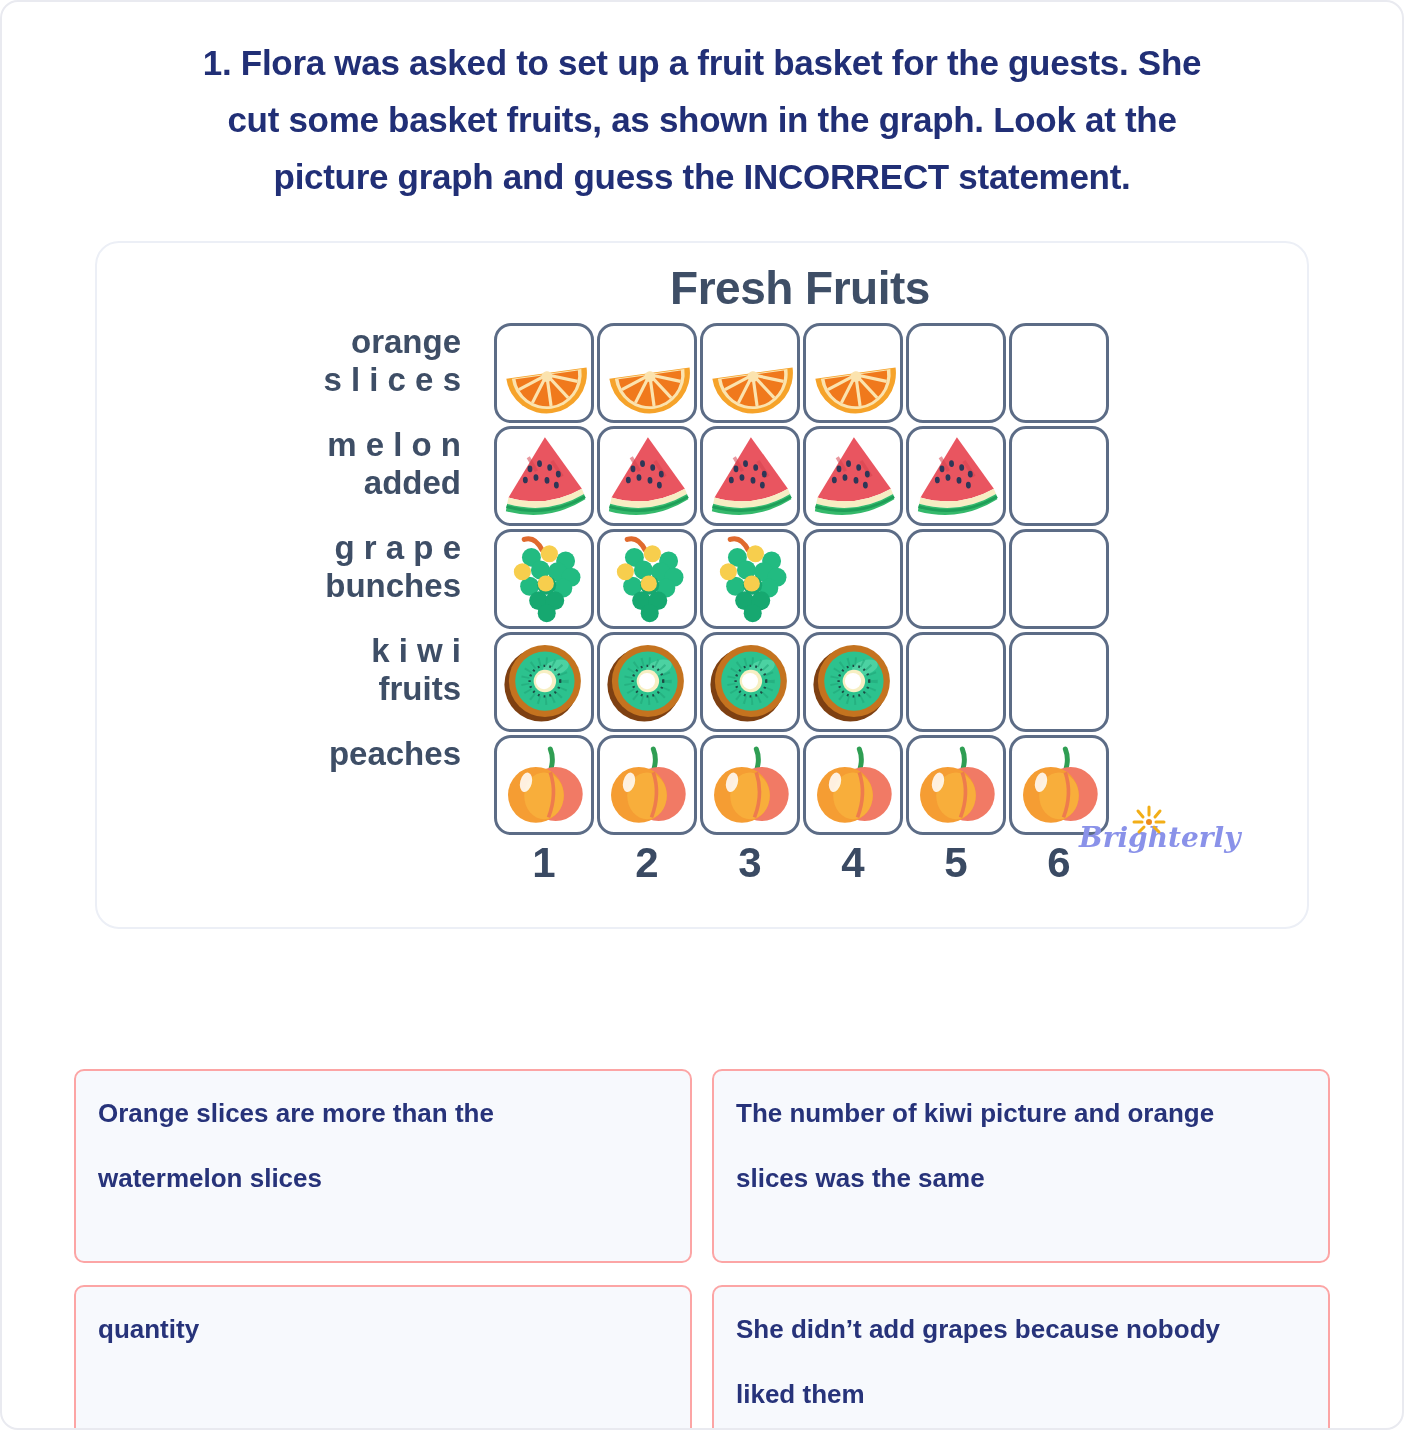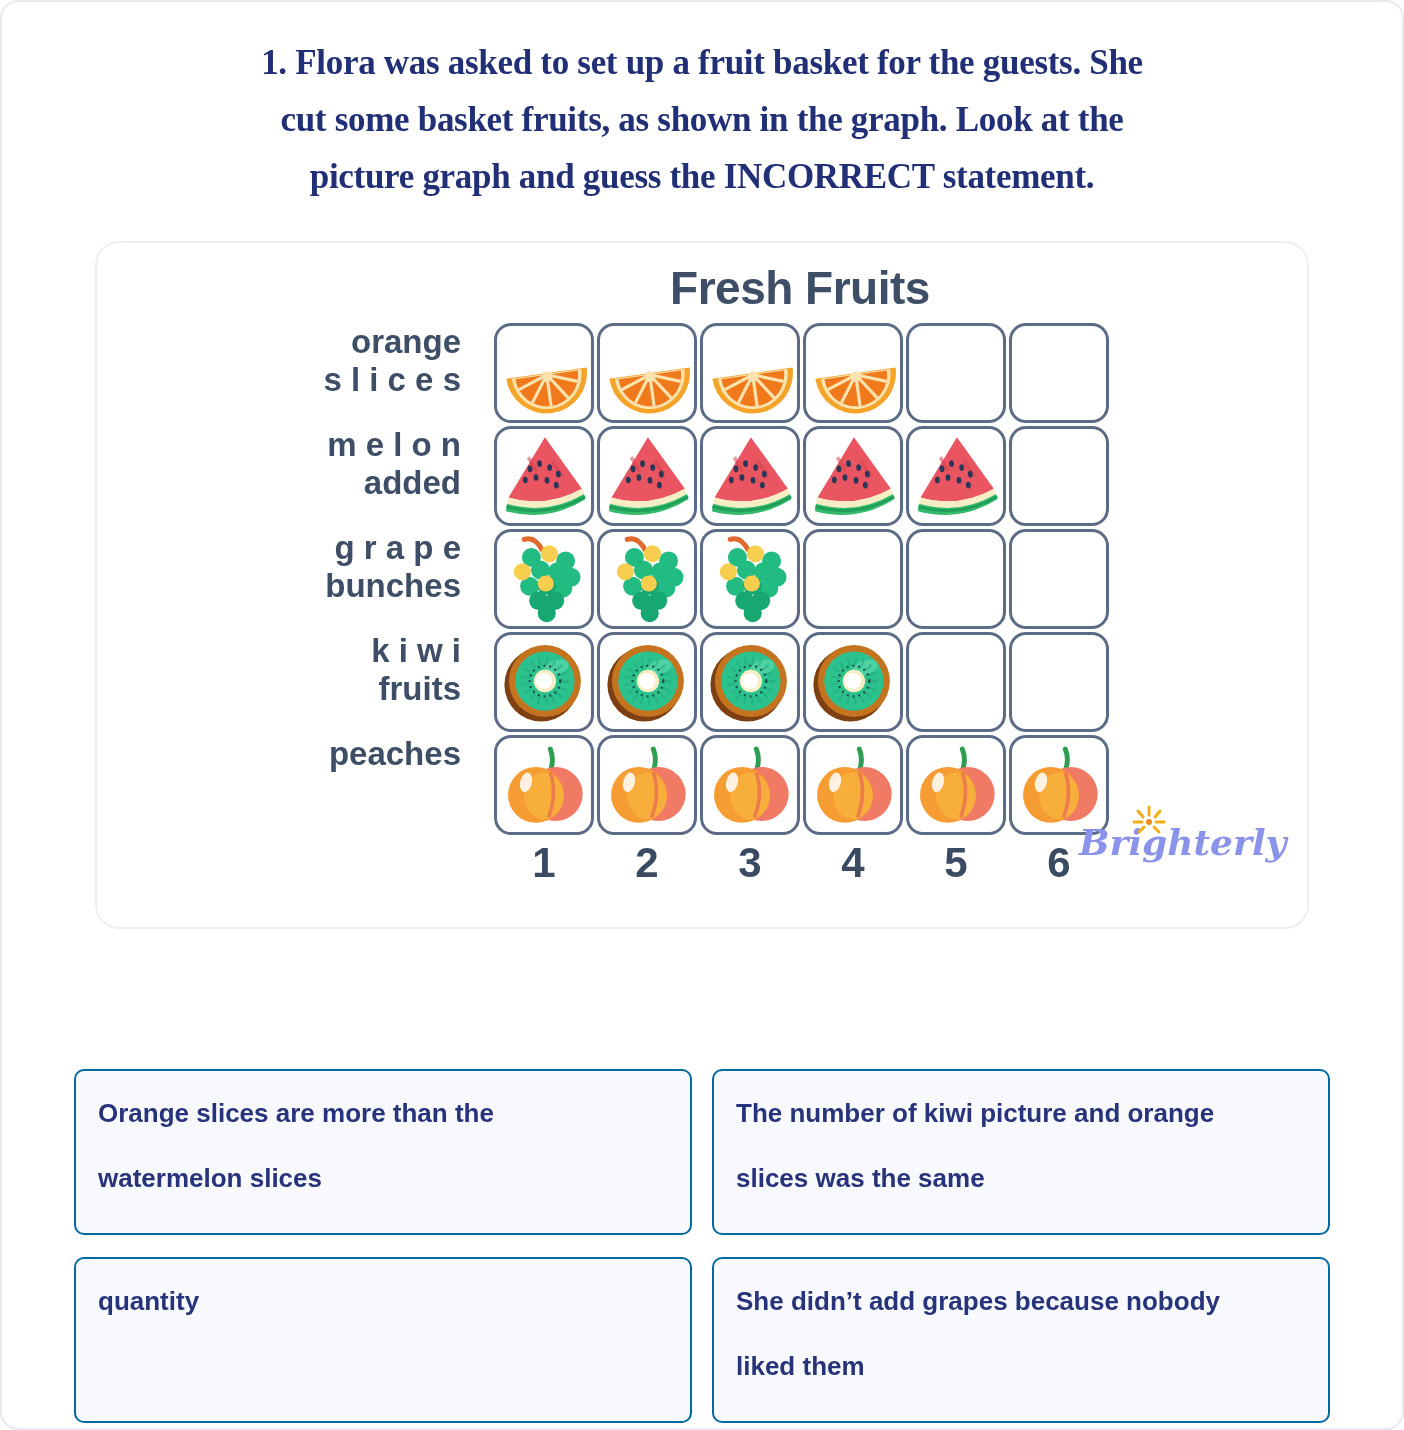--- a/index.html
+++ b/index.html
@@ -9,21 +9,20 @@
   }
   .page-frame{
     position:absolute;inset:0;border:2px solid #e9eaf0;border-radius:18px;
     pointer-events:none;z-index:50;
   }
   
   .question-title{
     margin:34px auto 0;width:1250px;text-align:center;
     color:#212f76;font-weight:bold;font-size:35px;line-height:57px;
     letter-spacing:-0.3px;
-    font-family:Liberation Serif, serif;
   }
   
   .chart-card{
     position:relative;margin:36px auto 12px;width:1214px;height:688px;
     background:#fff;border:2px solid #ecEFf6;border:2px solid #eceff6;
     border-radius:24px;box-sizing:border-box;padding:12px 0 0 26px;
   }
   .fruits-title{
     margin:6px 0 8px 371px;width:612px;text-align:center;
     color:#3e4e66;font-weight:bold;font-size:46px;letter-spacing:-0.5px;
@@ -47,30 +46,30 @@
     display:flex;gap:3px;margin-left:371px;margin-top:4px;
   }
   .x-axis span{
     width:100px;text-align:center;color:#3a4a63;font-weight:bold;font-size:42px;
   }
   .brand{
     position:absolute;left:982px;top:578px;width:260px;height:80px;
   }
   .brand .brand-text{
     font-family:"DejaVu Serif",serif;font-style:italic;font-weight:bold;
-    font-size:36px;color:#8a92e9;letter-spacing:0;
+    font-size:28px;color:#8a92e9;letter-spacing:0;
   }
   .brand svg{position:absolute;left:52px;top:-16px;}
   
   .options{
     width:1256px;margin:140px auto 0;
     display:grid;grid-template-columns:1fr 1fr;column-gap:20px;row-gap:22px;
   }
   .option-card{
-    height:166px;box-sizing:border-box;border:2px solid #0369a1;
+    height:194px;box-sizing:border-box;border:2px solid #fca5a5;
     border-radius:10px;background:#f7f9fd;padding:26px 20px 0 22px;
     color:#27337a;font-weight:bold;font-size:26px;cursor:pointer;
   }
   .option-card span{display:block;line-height:33px;margin-bottom:32px;}
 </style>
 </head>
 <body>
 
 <svg width="0" height="0" style="position:absolute" aria-hidden="true">
   <defs>

